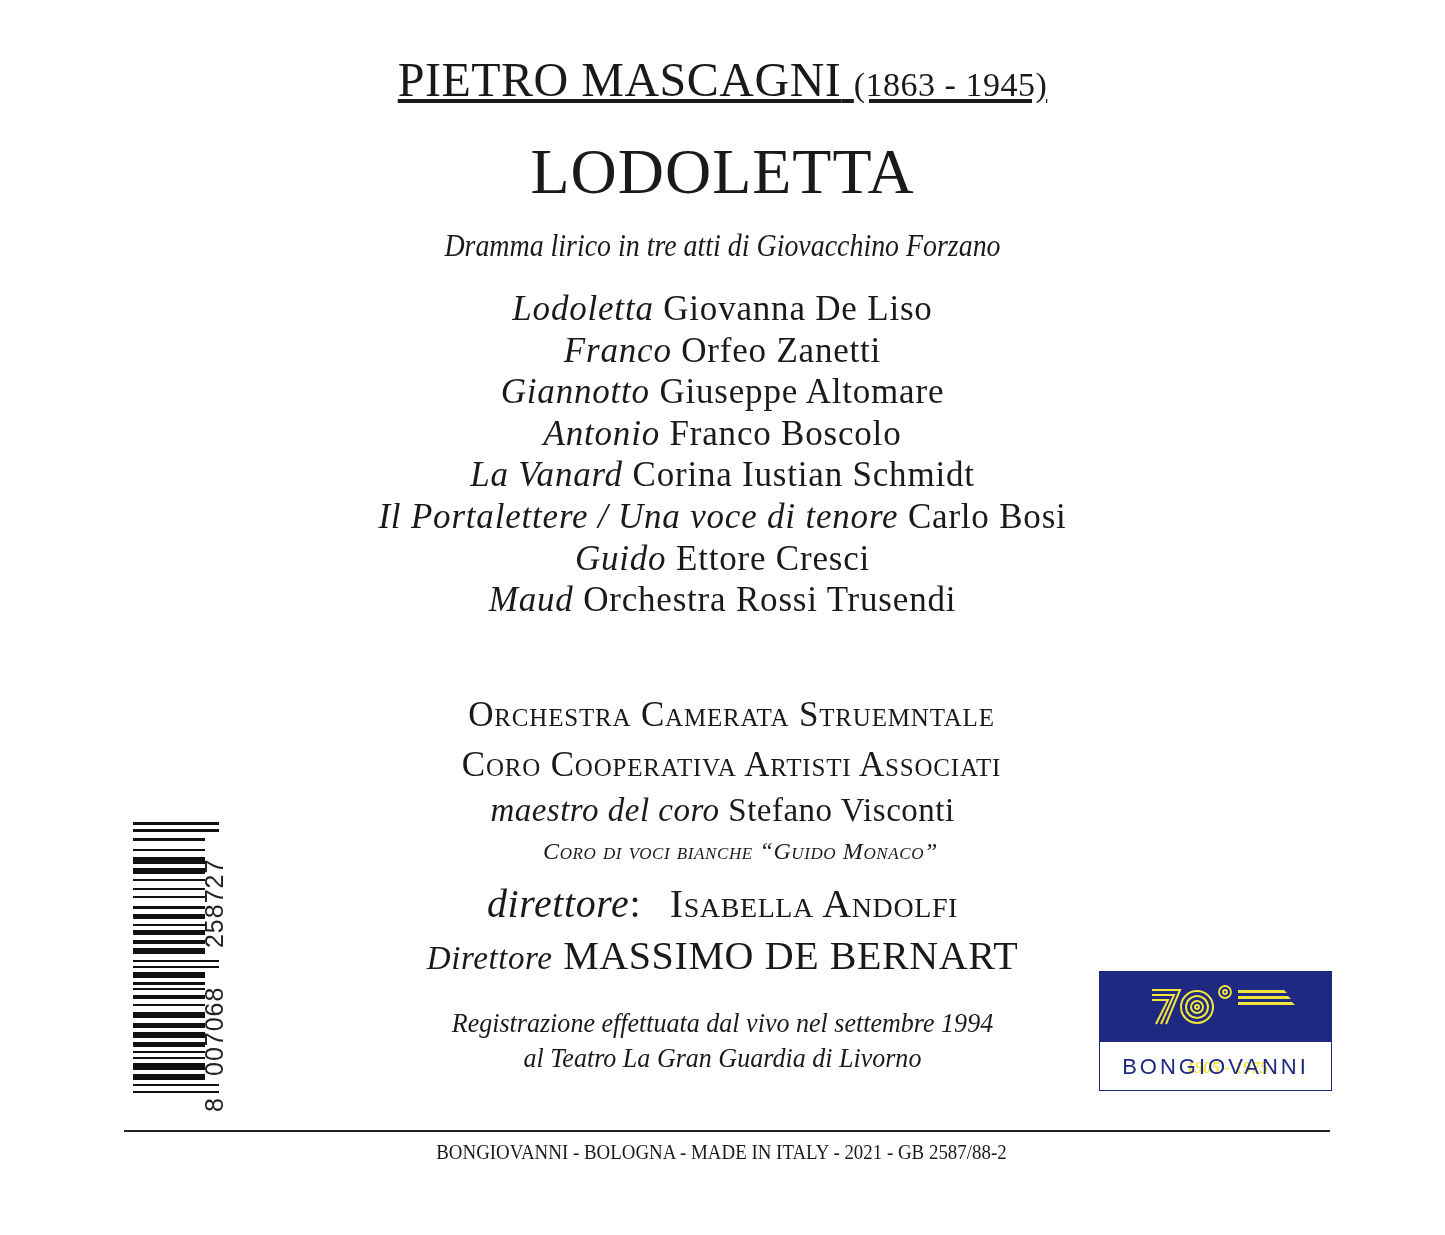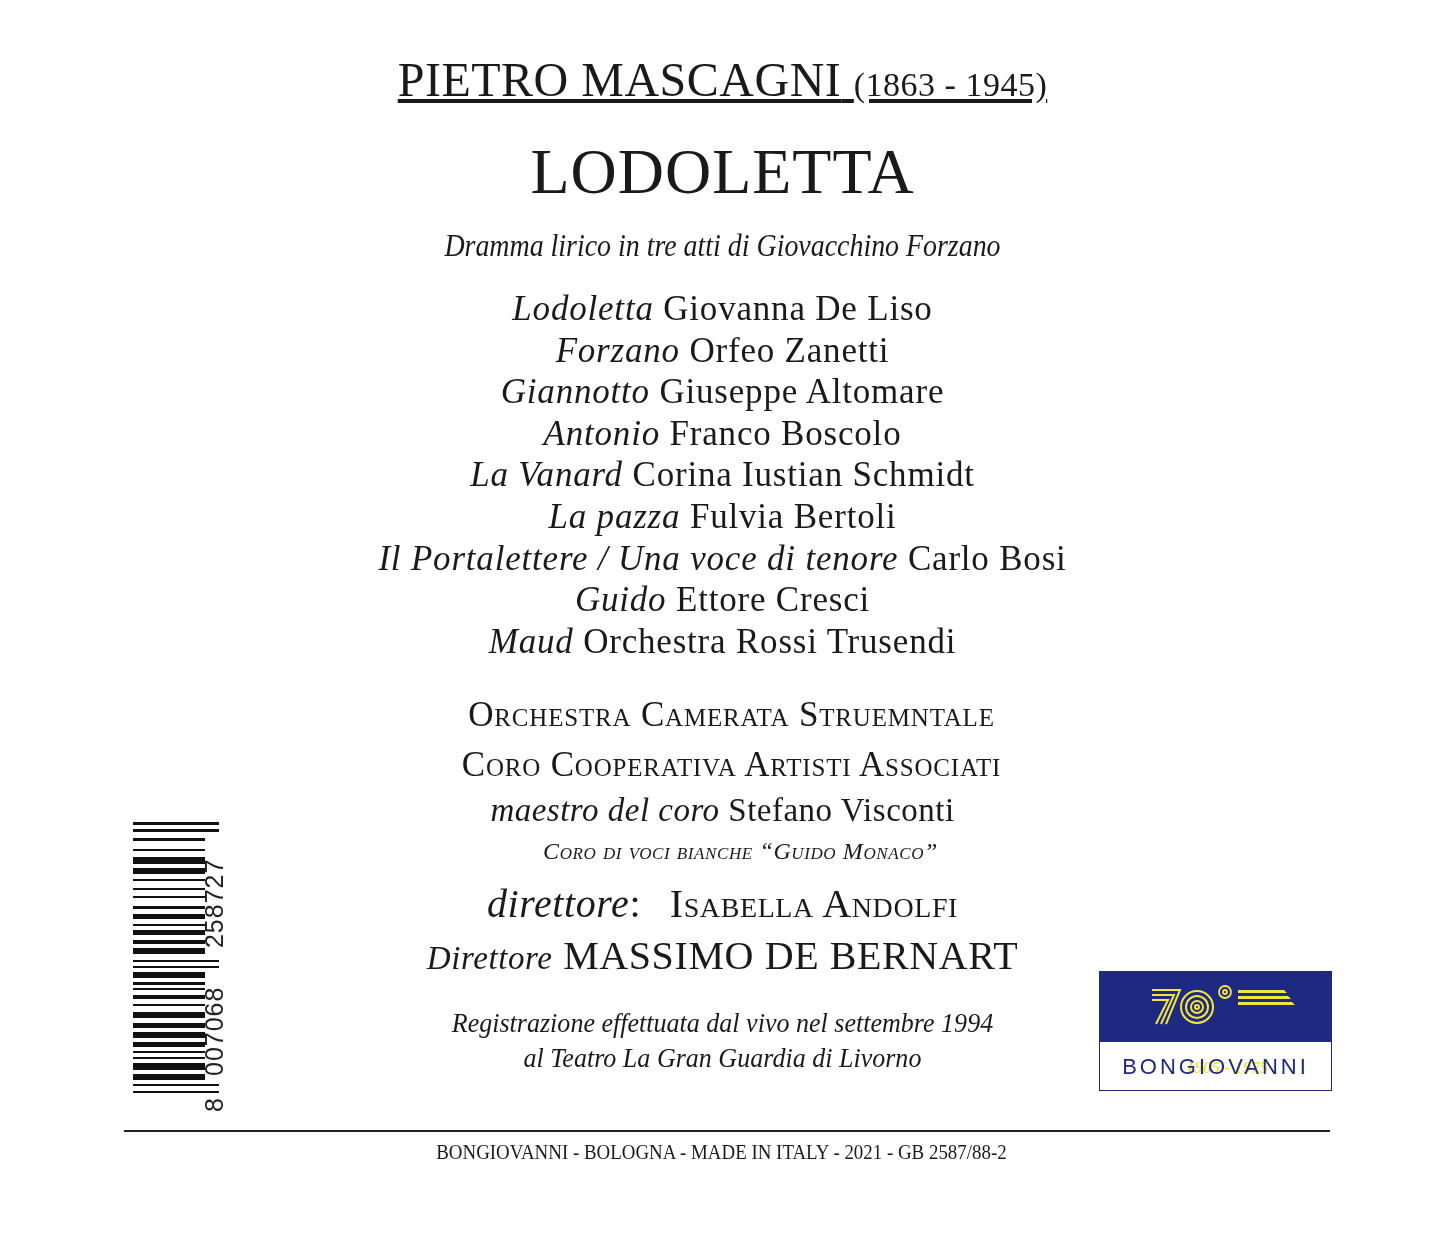--- a/index.html
+++ b/index.html
@@ -65,25 +65,24 @@
 
 <div class="center" id="composer">
   <span>PIETRO MASCAGNI</span>
   <span class="dates">(1863 - 1945)</span>
 </div>
 <div class="center" id="title">LODOLETTA</div>
 <div class="center" id="subtitle">Dramma lirico in tre atti di Giovacchino Forzano</div>
 
 <div class="center" id="cast">
   <div class="cast-row"><span class="it">Lodoletta</span> <span>Giovanna De Liso</span></div>
-  <div class="cast-row"><span class="it">Forzano</span> <span>Orfeo Zanetti</span></div>
+  <div class="cast-row"><span class="it">Franco</span> <span>Orfeo Zanetti</span></div>
   <div class="cast-row"><span class="it">Giannotto</span> <span>Giuseppe Altomare</span></div>
   <div class="cast-row"><span class="it">Antonio</span> <span>Franco Boscolo</span></div>
   <div class="cast-row"><span class="it">La Vanard</span> <span>Corina Iustian Schmidt</span></div>
-  <div class="cast-row"><span class="it">La pazza</span> <span>Fulvia Bertoli</span></div>
   <div class="cast-row"><span class="it">Il Portalettere / Una voce di tenore</span> <span>Carlo Bosi</span></div>
   <div class="cast-row"><span class="it">Guido</span> <span>Ettore Cresci</span></div>
   <div class="cast-row"><span class="it">Maud</span> <span>Orchestra Rossi Trusendi</span></div>
 </div>
 
 <div class="center" id="ensembles">
   <div class="ens-row sc">Orchestra Camerata Struemntale</div>
   <div class="ens-row sc">Coro Cooperativa Artisti Associati</div>
 </div>
 <div class="center" id="maestro">

